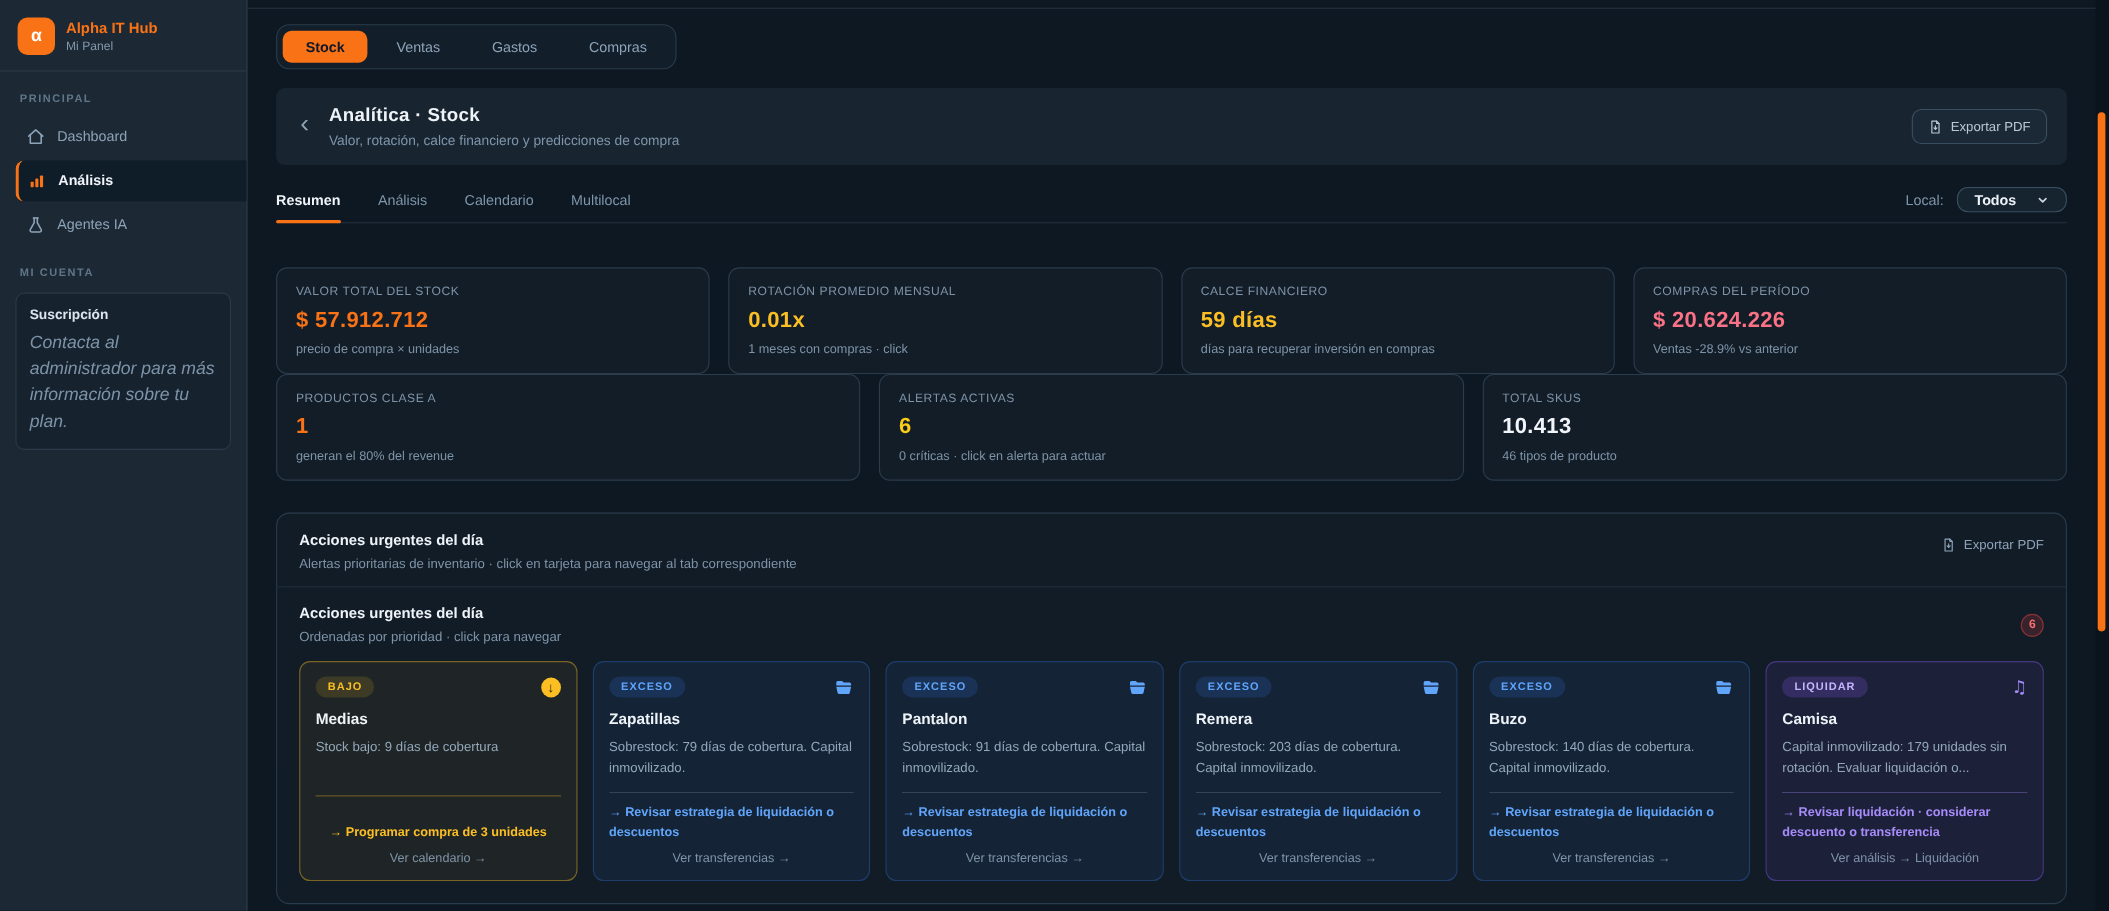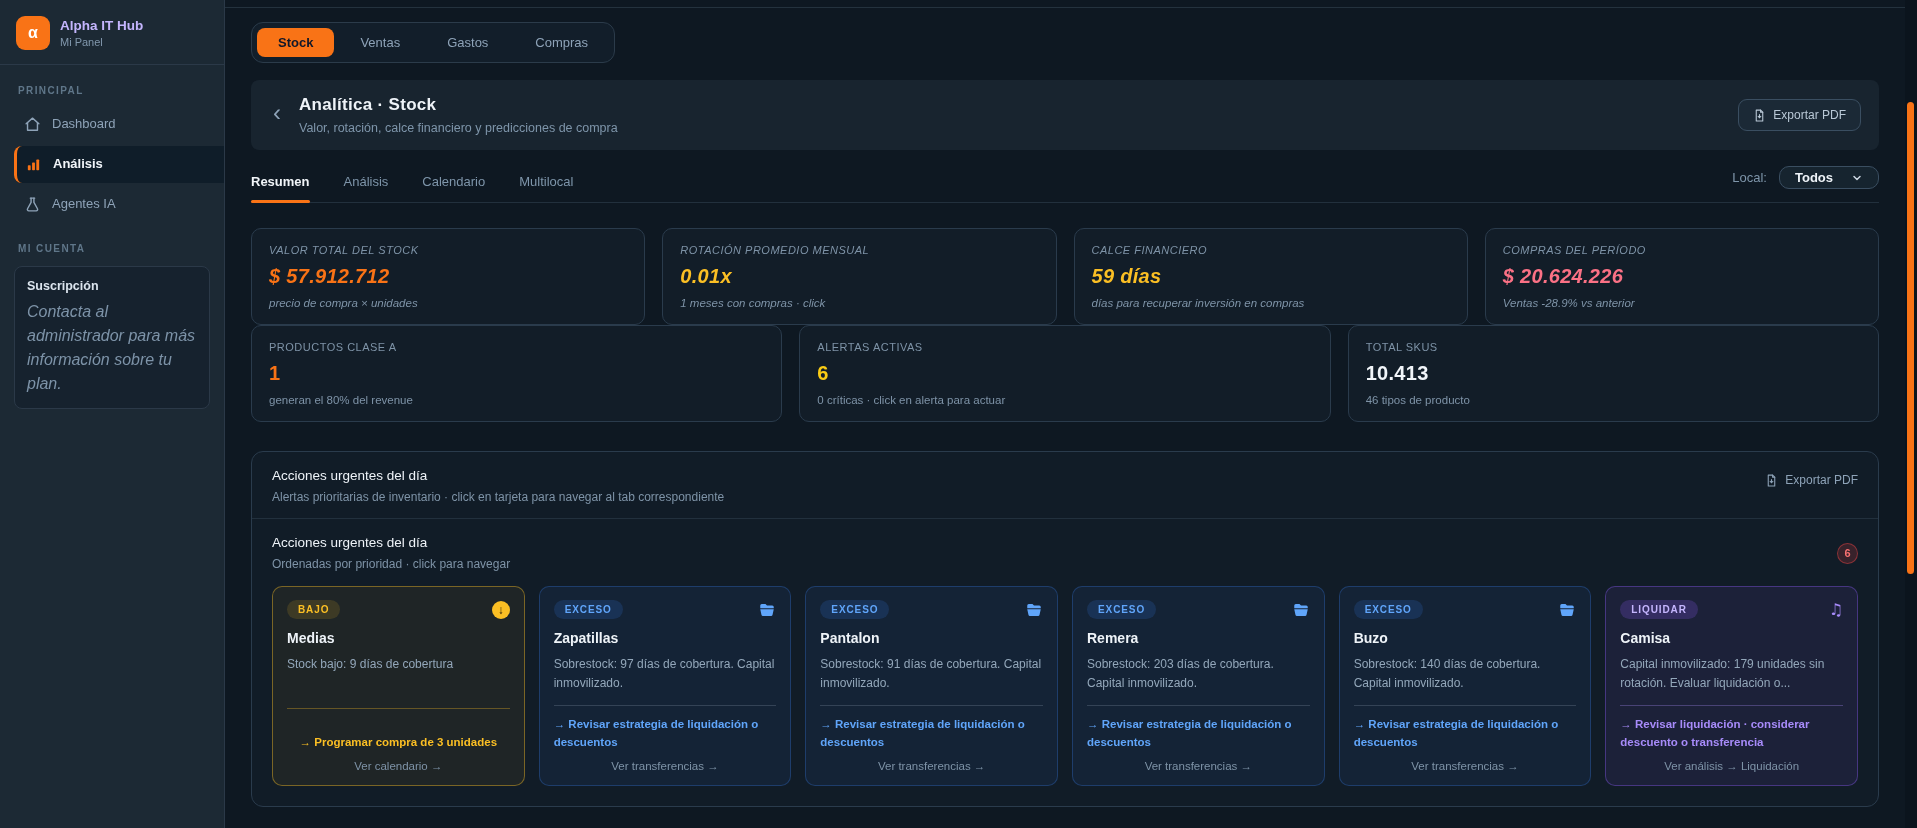--- a/index.html
+++ b/index.html
@@ -3,21 +3,21 @@
 <meta charset="utf-8">
 <style>
   * { box-sizing: border-box; }
   body { margin:0; background:#091019; font-family:"Liberation Sans", sans-serif; }
   .page { width:1917px; height:828px; display:flex; background:#0e1822; position:relative; overflow:hidden; }
 
   
   .sidebar { width:225px; background:#1c2934; border-right:1px solid #2b3948; padding:14px 14px 0; flex-shrink:0; }
   .logo-row { display:flex; gap:10px; align-items:center; padding:2px 2px 14px; }
   .logo-box { width:34px; height:34px; border-radius:9px; background:var(--accent,#f97316); color:#fff; font-weight:bold; display:flex; align-items:center; justify-content:center; font-size:16px; flex-shrink:0; }
-  .app-name { font-size:13.5px; font-weight:bold; color:#c4b5fd; }
+  .app-name { font-size:13.5px; font-weight:bold; color:#f97316; }
   .app-sub { font-size:11px; color:#8298ad; margin-top:3px; }
   .sidebar-divider { height:1px; background:#2b3948; margin:0 -14px; }
   .nav-label { font-size:10px; letter-spacing:1.4px; color:#5f7689; font-weight:bold; margin:20px 4px 10px; }
   .nav-item { display:flex; align-items:flex-start; gap:11px; padding:10px 10px; border-radius:8px; color:#8ea3b8; font-size:13px; cursor:pointer; margin:3px 0; }
   .nav-item .nav-icon { display:flex; align-items:center; }
   .nav-item.active { background:#0f1d29; color:#f1f5f9; font-weight:bold; border-left:3px solid var(--accent,#f97316); padding-left:8px; margin-right:-14px; border-top-right-radius:0; border-bottom-right-radius:0; }
   .nav-item.active .nav-icon { color:var(--accent,#f97316); }
   .sub-card { border:1px solid #2b3948; background:#16222e; border-radius:8px; padding:12px; margin-top:12px; }
   .sub-card-title { font-size:12.5px; font-weight:bold; color:#dce5ee; margin-bottom:7px; }
   .sub-card-text { font-size:16px; font-style:italic; color:#7d93a8; line-height:1.5; }
@@ -30,44 +30,44 @@
   .tabbar { display:inline-flex; gap:5px; border:1px solid #2b3b4a; background:#121e2a; border-radius:12px; padding:5px; }
   .tab { padding:7px 21px; border-radius:8px; font-size:13px; color:#8ea3b8; cursor:pointer; }
   .tab.active { background:var(--accent,#f97316); color:#0f172a; font-weight:bold; }
 
   .header-panel { margin-top:17px; background:#18242f; border-radius:8px; padding:15px 18px; display:flex; align-items:center; gap:8px; }
   .back-btn { color:#8ea3b8; font-size:24px; line-height:0.8; cursor:pointer; padding:0 10px 4px 4px; }
   .header-title { font-size:17px; font-weight:bold; color:#eef3f8; letter-spacing:0.3px; }
   .header-sub { font-size:12.5px; color:#7e95aa; margin-top:6px; }
   .export-btn { margin-left:auto; display:flex; align-items:center; gap:7px; border:1px solid #3a4e61; border-radius:9px; padding:8px 14px; font-size:12px; color:#b9c8d6; background:#1b2936; cursor:pointer; white-space:nowrap; }
 
-  .subtabs-row { display:flex; align-items:flex-start; margin-top:16px; border-bottom:1px solid #22303d; }
+  .subtabs-row { display:flex; align-items:flex-end; margin-top:16px; border-bottom:1px solid #22303d; }
   .subtab { font-size:13px; color:#7e95aa; padding:8px 0 13px; margin-right:34px; cursor:pointer; position:relative; }
   .subtab.active { color:#f1f5f9; font-weight:bold; }
   .subtab.active::after { content:""; position:absolute; left:0; right:0; bottom:-1px; height:3px; background:var(--accent,#f97316); border-radius:2px; }
   .local-wrap { margin-left:auto; display:flex; align-items:center; gap:12px; padding-bottom:9px; }
   .local-label { font-size:13px; color:#7e95aa; }
   .local-select { display:flex; align-items:center; gap:18px; border:1px solid #3a4e61; background:#16242f; border-radius:10px; padding:3px 15px; font-size:13px; font-weight:bold; color:#eef3f8; cursor:pointer; }
 
   .kpi-row { display:grid; gap:17px; }
-  .row1 { grid-template-columns:repeat(4,1fr); margin-top:25px;font-style:italic; }
+  .row1 { grid-template-columns:repeat(4,1fr); margin-top:40px; }
   .row2 { grid-template-columns:repeat(3,1fr); }
   .kpi { border:1px solid #2a3b4c; background:#121d28; border-radius:10px; padding:15px 17px; }
   .kpi-label { font-size:11px; letter-spacing:0.5px; color:#7e93a7; }
   .kpi-value { font-size:20px; font-weight:bold; margin-top:9px; letter-spacing:0.3px; }
   .kpi-sub { font-size:11.5px; color:#7e93a7; margin-top:9px; }
   .v-orange { color:var(--accent,#f97316); }
   .v-amber { color:var(--amber,#fbbf24); }
   .v-red { color:var(--red_value,#fb7185); }
   .v-yellow { color:var(--yellow,#facc15); }
   .v-white { color:#f1f5f9; }
 
   .actions-panel { margin-top:29px; border:1px solid #2a3b4c; background:#111c27; border-radius:12px; }
   .panel-head { display:flex; align-items:flex-start; padding:16px 20px 14px; border-bottom:1px solid #22303d; }
-  .panel-title { font-size:13.5px; font-weight:normal; color:#eef3f8; }
+  .panel-title { font-size:13.5px; font-weight:bold; color:#eef3f8; }
   .panel-sub { font-size:12px; color:#7e93a7; margin-top:7px; }
   .export-link { margin-left:auto; display:flex; align-items:center; gap:7px; color:#8ea3b8; font-size:12px; cursor:pointer; margin-top:5px; }
   .panel-body { padding:16px 20px 20px; }
   .inner-head { display:flex; align-items:center; }
   .count-badge { margin-left:auto; width:21px; height:21px; border-radius:50%; background:rgba(239,68,68,0.18); border:1px solid rgba(239,68,68,0.45); color:#f87171; font-size:11px; font-weight:bold; display:flex; align-items:center; justify-content:center; }
 
   .cards { display:grid; grid-template-columns:repeat(6,1fr); gap:14px; margin-top:15px; }
   .action-card { border-radius:10px; padding:13px 14px; display:flex; flex-direction:column; min-height:200px; cursor:pointer; }
   .card-bajo { background:rgba(251,191,36,0.06); border:1px solid rgba(251,191,36,0.42); }
   .card-exceso { background:rgba(59,130,246,0.08); border:1px solid rgba(59,130,246,0.28); }
@@ -289,21 +289,21 @@
               <div class="card-top">
                 <span class="badge badge-exceso">EXCESO</span>
                 <span style="display:flex;">
                   <svg width="18" height="18" viewBox="0 0 24 24" fill="#60a5fa">
                       <path d="M3 6a2 2 0 0 1 2-2h5l2 2h7a2 2 0 0 1 2 2v1.5H3z"></path>
                       <path d="M3 11h18l-1.6 7.4A2 2 0 0 1 17.4 20H6.6a2 2 0 0 1-2-1.6z"></path>
                     </svg>
                 </span>
               </div>
               <div class="card-title">Zapatillas</div>
-              <div class="card-body">Sobrestock: 97 días de cobertura. Capital inmovilizado.</div>
+              <div class="card-body">Sobrestock: 79 días de cobertura. Capital inmovilizado.</div>
               <div class="card-foot">
                 <div class="card-action a-exceso">→ Revisar estrategia de liquidación o descuentos</div>
                 <div class="card-link">Ver transferencias →</div>
               </div>
             </div>
 
             <div class="action-card card-exceso">
               <div class="card-top">
                 <span class="badge badge-exceso">EXCESO</span>
                 <span style="display:flex;">

